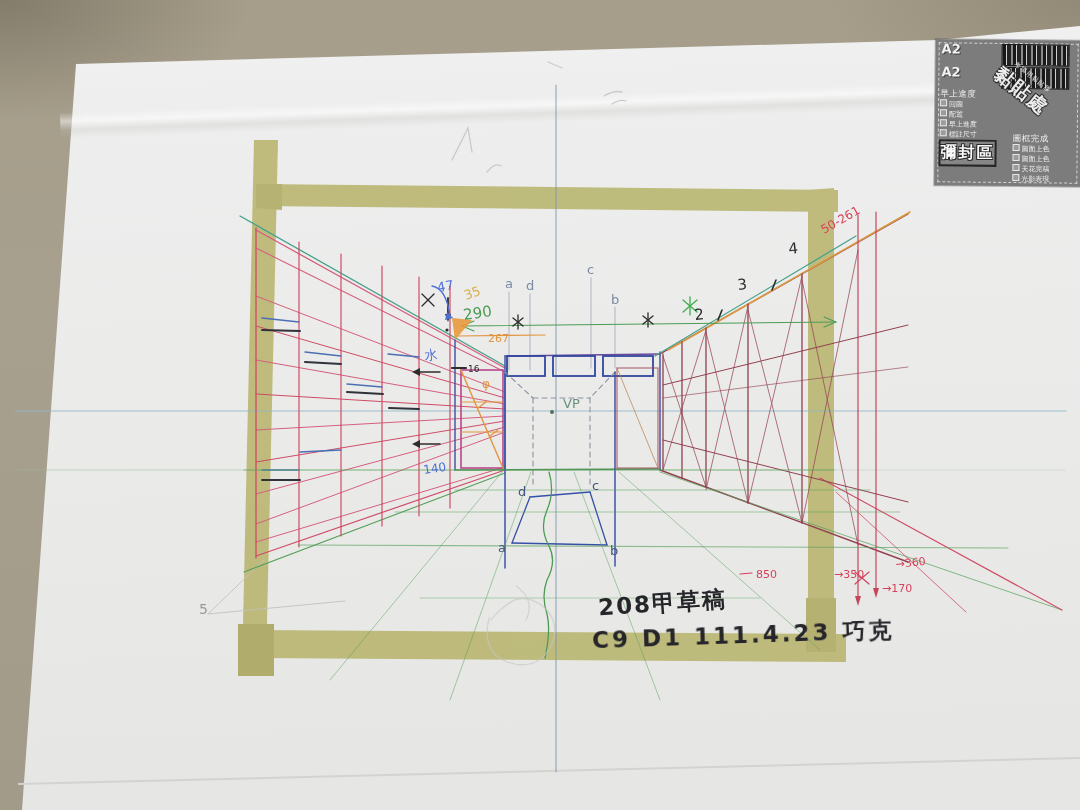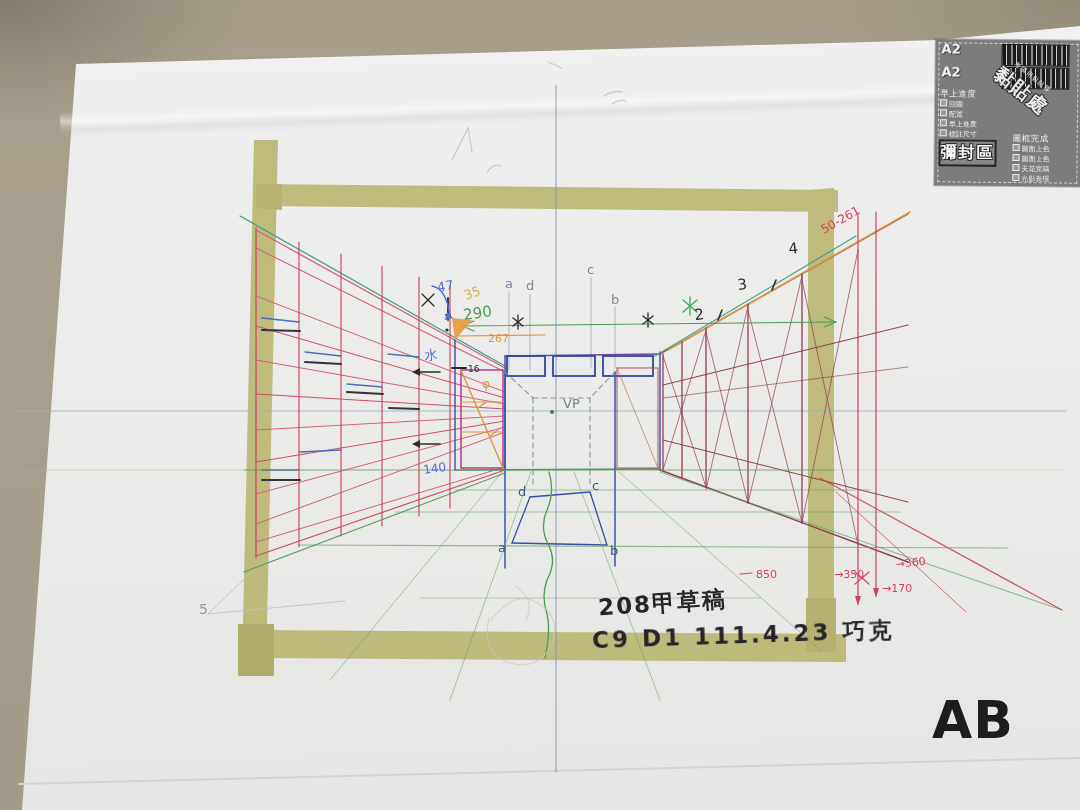--- a/index.html
+++ b/index.html
@@ -303,14 +303,13 @@
       <div><span class="chk"></span><span>圖面上色</span></div>
       <div><span class="chk"></span><span>天花完稿</span></div>
       <div><span class="chk"></span><span>光影表現</span></div>
     </div>
 
     <div class="seal">彌封區</div>
   </div>
 
   <div class="hw hw1">208甲草稿</div>
   <div class="hw hw2">C9 D1 111.4.23 巧克</div>
-  <div class="ab">AB</div>
 </div>
 
 </body></html>

